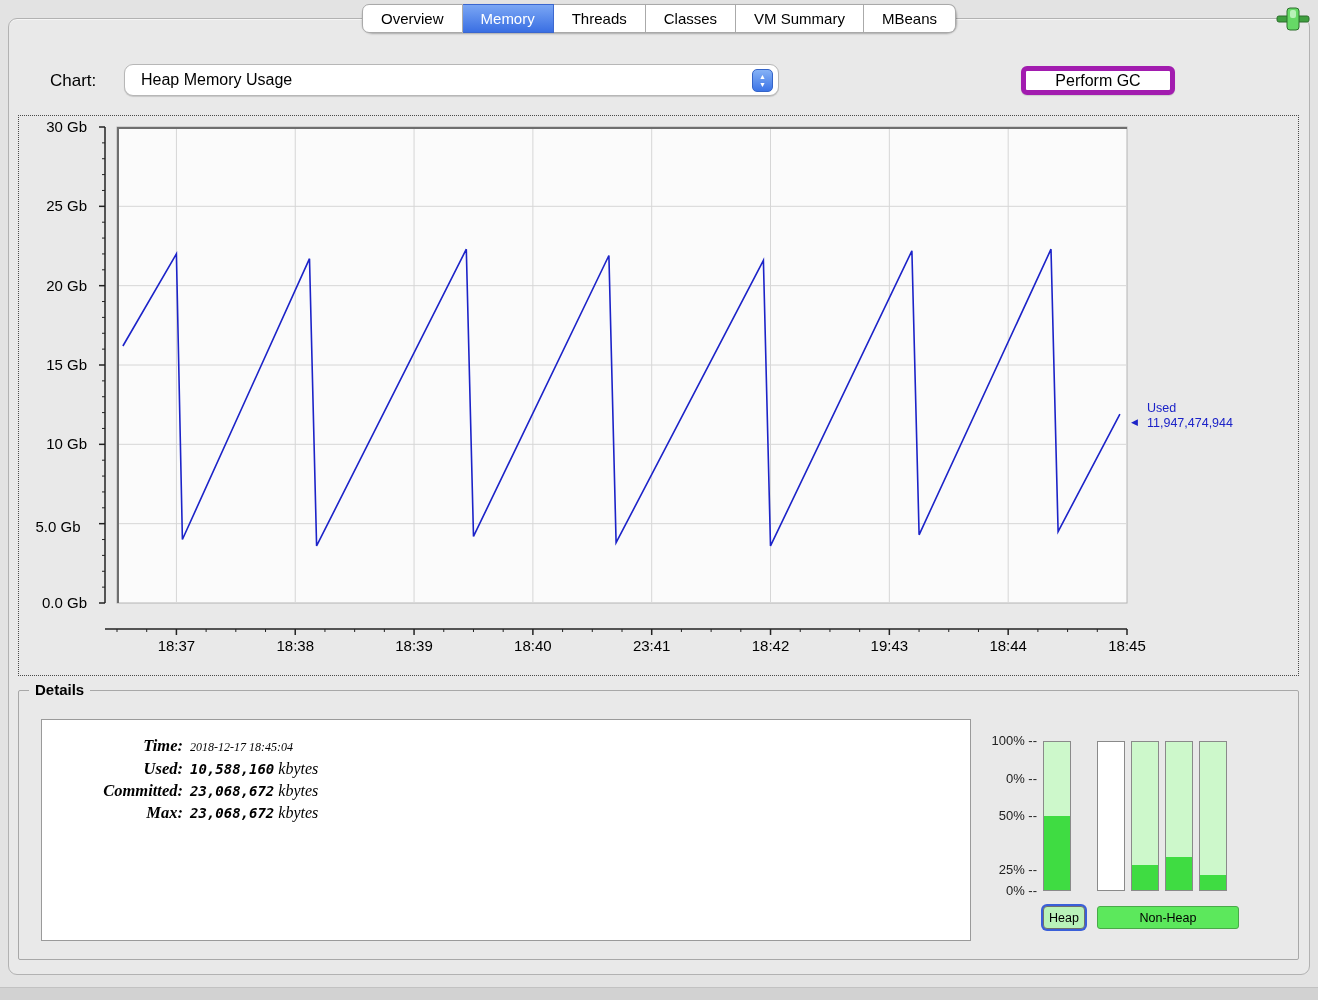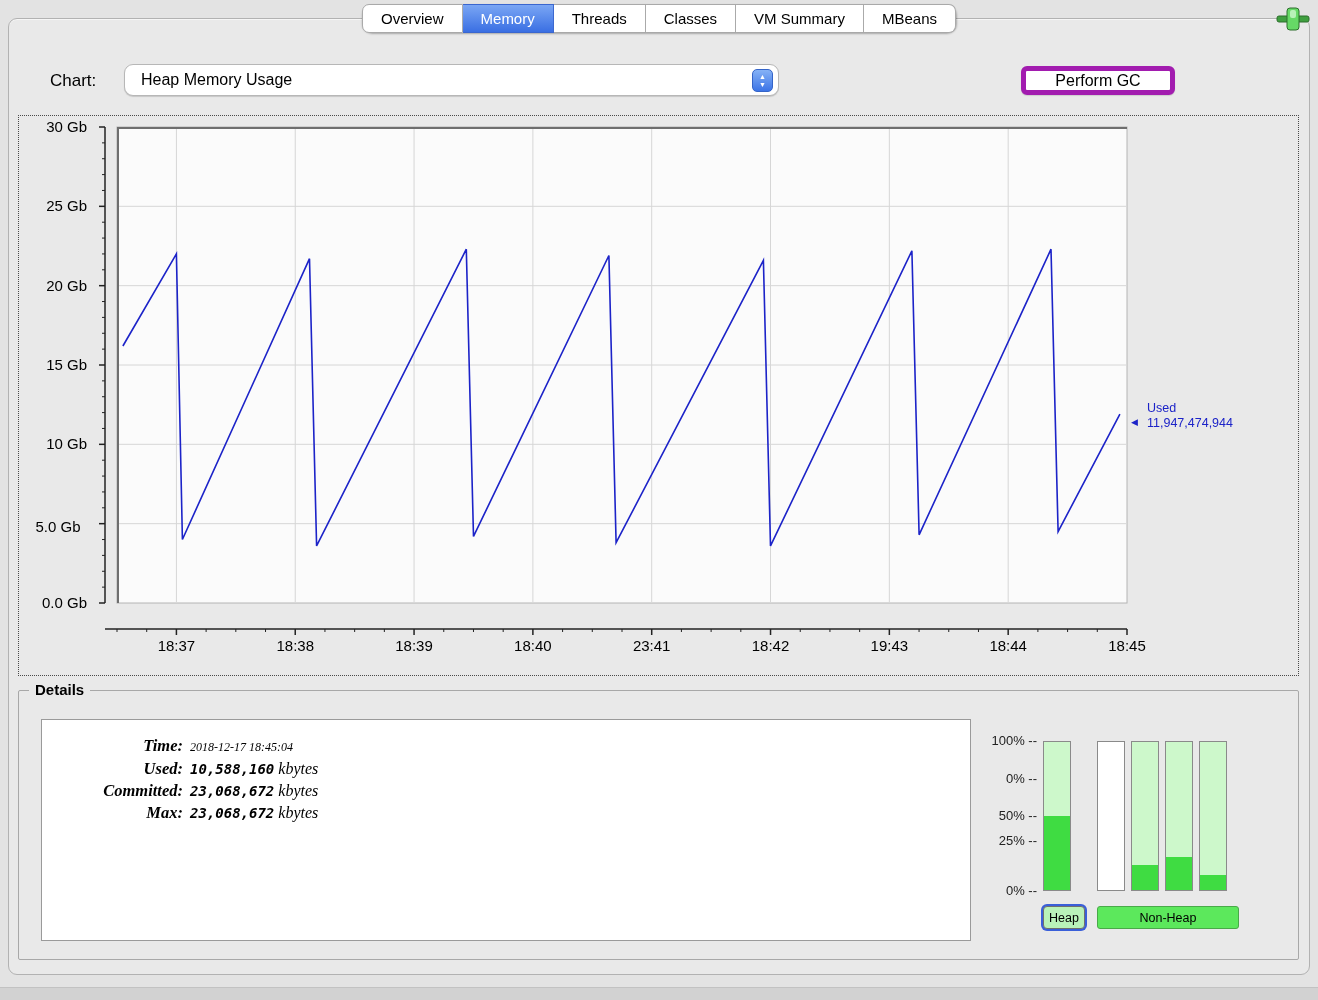--- a/index.html
+++ b/index.html
@@ -299,21 +299,21 @@
       <div class="drow">
         <span class="dlabel">Max:</span>
         <span class="dval mono">23,068,672</span>
         <span class="dsuffix"> kbytes</span>
       </div>
     </div>
   <div>
       <div class="gtick" style="top: 42px;">100% --</div>
       <div class="gtick" style="top: 79.5px;">0% --</div>
       <div class="gtick" style="top: 117px;">50% --</div>
-      <div class="gtick" style="top: 142px;">25% --</div>
+      <div class="gtick" style="top: 171px;">25% --</div>
       <div class="gtick" style="top: 192px;">0% --</div>
     </div>
   <div>
       <div class="gbar" style="left: 1024px;">
         <div class="gfill" style="height: 50%;"></div>
       </div>
       <div class="gbar empty" style="left: 1078px;"></div>
       <div class="gbar" style="left: 1112px;">
         <div class="gfill" style="height: 17%;"></div>
       </div>

